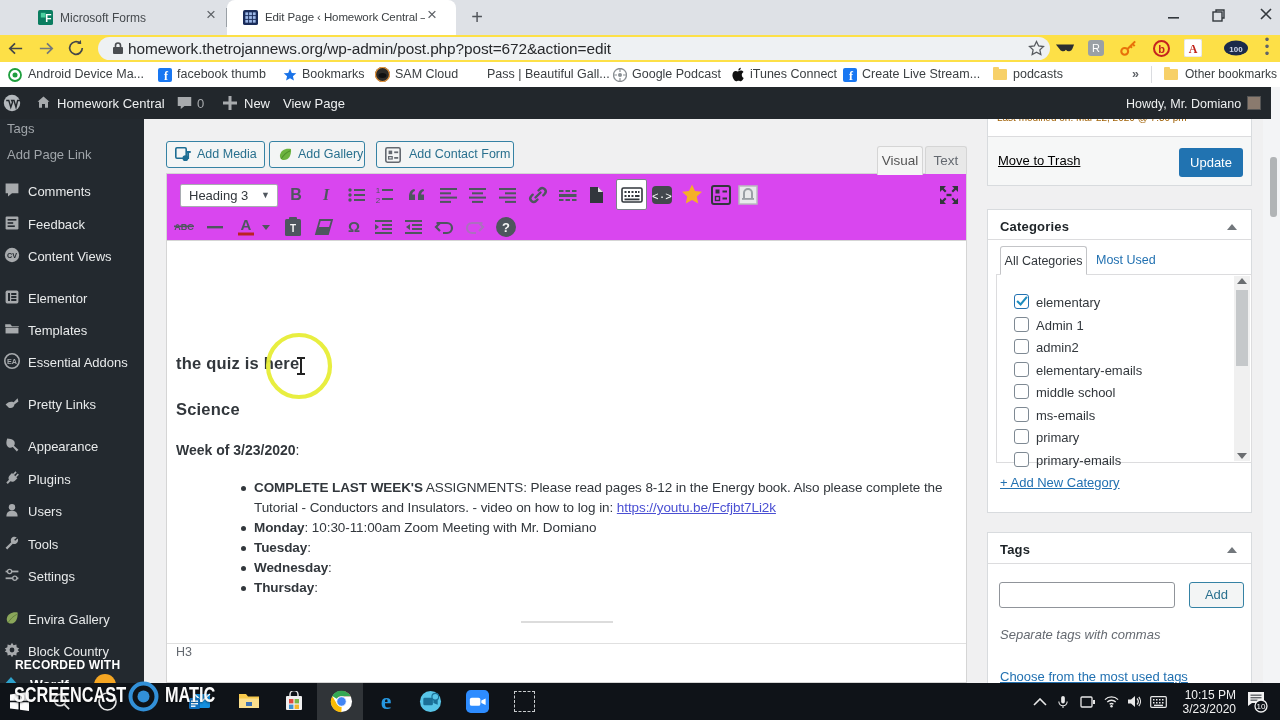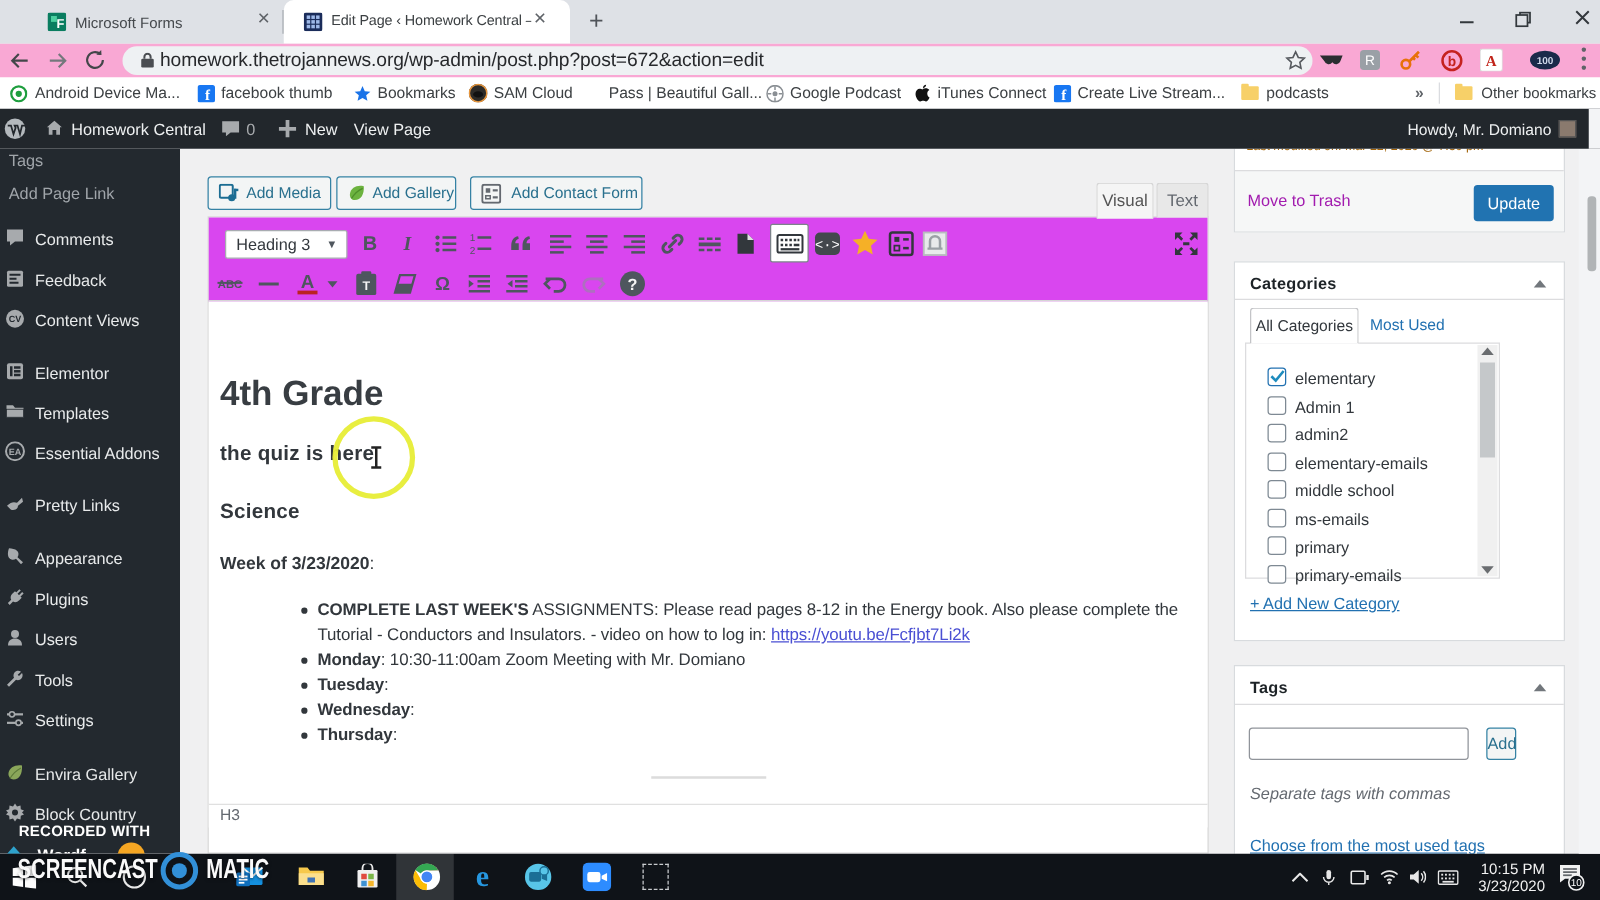--- a/index.html
+++ b/index.html
@@ -13,21 +13,21 @@
 #tab1 { top:0; left:0; width:228px; height:35px; }
 #tab1 .title { position:absolute; left:60px; top:11px; font-size:12px; color:#45494d; }
 #tab1 .x { position:absolute; left:206px; top:5px; font-size:17px; color:#5f6368; font-weight:normal;}
 .tabdiv { position:absolute; left:226px; top:8px; width:1px; height:19px; background:#9aa0a6; }
 #tab2 { top:0; left:227px; width:229px; height:35px; background:#fff; border-radius:8px 8px 0 0; }
 #tab2 .title { position:absolute; left:38px; top:11px; font-size:11.5px; color:#3c4043; white-space:nowrap; width:160px; overflow:hidden; letter-spacing:-0.1px; }
 #tab2 .x { position:absolute; left:200px; top:5px; font-size:17px; color:#5f6368; }
 #newtab { top:8px; left:467px; width:20px; height:20px; color:#50545a; font-size:20px; text-align:center; line-height:19px; font-weight:normal;}
 
 
-#chrometoolbar { top:35px; left:0; width:1280px; height:27px; background:#f9a8d4; }
+#chrometoolbar { top:35px; left:0; width:1280px; height:27px; background:#fde047; }
 #omnibox { position:absolute; top:2px; left:98px; width:952px; height:23px; background:#eef1f3; border-radius:12px; }
 #omnibox .url { position:absolute; left:30px; top:3px; font-size:15.4px; color:#27292c; letter-spacing:-0.1px; }
 
 
 #bookmarks { top:62px; left:0; width:1280px; height:25px; background:#fff; }
 .bm { position:absolute; top:5px; font-size:12.5px; color:#3c4043; white-space:nowrap; }
 .bmfold { position:absolute; width:14px; height:11px; background:#f7d068; border-radius:1px; }
 .bmfold:before { content:""; position:absolute; left:0; top:-2px; width:6px; height:3px; background:#f7d068; border-radius:1px 1px 0 0; }
 
 
@@ -550,21 +550,20 @@
                 <path d="M17 8 L21 12 L17 16" fill="none" stroke="#8a9298" stroke-width="2.2"></path>
                 <path d="M20.5 12 H10 a5 5 0 0 0 0 10 H14" fill="none" stroke="#8a9298" stroke-width="2.2" transform="translate(0,-4)"></path>
               </g>
             </svg>
           <svg class="tbi" style="left:327px;top:41px;" viewBox="0 0 24 24">
               <circle cx="12" cy="12" r="10" fill="#4e565e"></circle>
               <text x="12" y="17" font-size="13" font-weight="bold" fill="#f5f5f5" text-anchor="middle" font-family="Liberation Sans">?</text>
             </svg>
         </div>
         <div id="content">
-          <div id="h2g">4th Grade</div>
           <div class="bold18" style="top:112px;">the quiz is here</div>
           <div class="bold18" style="top:158px;">Science</div>
           <div class="b14" style="top:200px;">Week of 3/23/2020<span style="font-weight:normal;">:</span></div>
           <div id="ul">
             <div class="li" style="top:0px;"><b>COMPLETE LAST WEEK'S</b> ASSIGNMENTS: Please read pages 8-12 in the Energy book. Also please complete the<br>Tutorial - Conductors and Insulators. - video on how to log in: <a>https://youtu.be/Fcfjbt7Li2k</a></div>
             <div class="li" style="top:40px;"><b>Monday</b>: 10:30-11:00am Zoom Meeting with Mr. Domiano</div>
             <div class="li" style="top:60px;"><b>Tuesday</b>:</div>
             <div class="li" style="top:80px;"><b>Wednesday</b>:</div>
             <div class="li" style="top:100px;"><b>Thursday</b>:</div>
           </div>
@@ -578,31 +577,31 @@
         </div>
         <div id="statusbar">
             <span style="position:absolute; left:9px; top:1px; font-size:12.5px;">H3</span>
           </div>
       </div>
     </div>
     <div id="rightcol">
       <div class="pbox" id="pubbox" style="top:-10px; height:77px;">
         <div style="position:absolute; left:9px; top:2px; color:#a16207; font-size:10px; white-space:nowrap;">Last modified on: Mar 22, 2020 @ 7:30 pm</div>
         <div style="position:absolute; left:0; top:26px; width:263px; height:49px; background:#f6f7f7; border-top:1px solid #dcdcde;">
-          <span style="position:absolute; left:10px; top:16px; color:#a21caf; ">Move to Trash</span>
+          <span style="position:absolute; left:10px; top:16px; color:#000000; text-decoration:underline;">Move to Trash</span>
           <div style="position:absolute; right:8px; top:11px; width:64px; height:29px; background:#2173b1; border-radius:3px; color:#fff; text-align:center; line-height:29px; font-size:13px;">Update</div>
         </div>
       </div>
       <div class="pbox" id="catbox" style="top:90px; height:304px;">
         <div class="boxtitle">Categories</div>
         <div class="arrowup"></div>
         <div style="position:absolute; left:0; top:29px; width:263px; height:1px; background:#dcdcde;"></div>
         <div style="position:absolute; left:12px; top:36px; width:87px; height:29px; background:#fff; border:1px solid #c3c4c7; border-bottom:1px solid #fff; border-radius:3px 3px 0 0; z-index:2; text-align:center; line-height:28px; color:#32373c; font-size:12.5px;">All Categories</div>
         <div style="position:absolute; left:108px; top:43px; color:#2271b1; font-size:12.5px;">Most Used</div>
-        <div style="position:absolute; left:8px; top:64px; width:204px; height:189px; background:#fff; border:1px solid #dcdcde;">
+        <div style="position:absolute; left:8px; top:64px; width:256px; height:189px; background:#fff; border:1px solid #dcdcde;">
           <div class="cat" style="top:20px; left:17px;">
               <span class="cb" style="border-color:#2271b1;"></span>
               <svg style="position:absolute;left:1px;top:-1px;" width="14" height="14" viewBox="0 0 20 20">
                 <path d="M3 10 L8 15 L17 4" fill="none" stroke="#1e8cbe" stroke-width="3"></path>
               </svg>
               <span class="lb">elementary</span>
             </div>
           <div class="cat" style="top:43px; left:17px;">
               <span class="cb"></span>
               <span class="lb">Admin 1</span>
@@ -637,21 +636,21 @@
             <div style="position:absolute;top:14px;left:2px;width:12px;height:76px;background:#c5c8ca;"></div>
           </div>
         </div>
         <div style="position:absolute; left:12px; top:265px; color:#2271b1; text-decoration:underline;">+ Add New Category</div>
       </div>
       <div class="pbox" id="tagbox" style="top:413px; height:165px;">
         <div class="boxtitle">Tags</div>
         <div class="arrowup"></div>
         <div style="position:absolute; left:0; top:30px; width:263px; height:1px; background:#dcdcde;"></div>
         <div style="position:absolute; left:11px; top:49px; width:176px; height:26px; border:1px solid #90949a; border-radius:3px; background:#fff;"></div>
-        <div style="position:absolute; left:201px; top:49px; width:24px; height:26px; border:1px solid #3582a4; border-radius:3px; background:#f3f5f5; color:#29708e; text-align:center; line-height:24px;">Add</div>
+        <div style="position:absolute; left:201px; top:49px; width:55px; height:26px; border:1px solid #3582a4; border-radius:3px; background:#f3f5f5; color:#29708e; text-align:center; line-height:24px;">Add</div>
         <div style="position:absolute; left:12px; top:94px; font-style:italic; color:#646970;">Separate tags with commas</div>
         <div style="position:absolute; left:12px; top:136px; color:#2271b1; text-decoration:underline;">Choose from the most used tags</div>
       </div>
     </div>
   </div>
 
   <div class="abs" id="sbtrack"></div>
   <div class="abs" style="left:1271px; top:87px; width:9px; height:32px; background:#f3f4f6; z-index:25;"></div>
   <div class="abs" id="sbthumb"></div>
 

